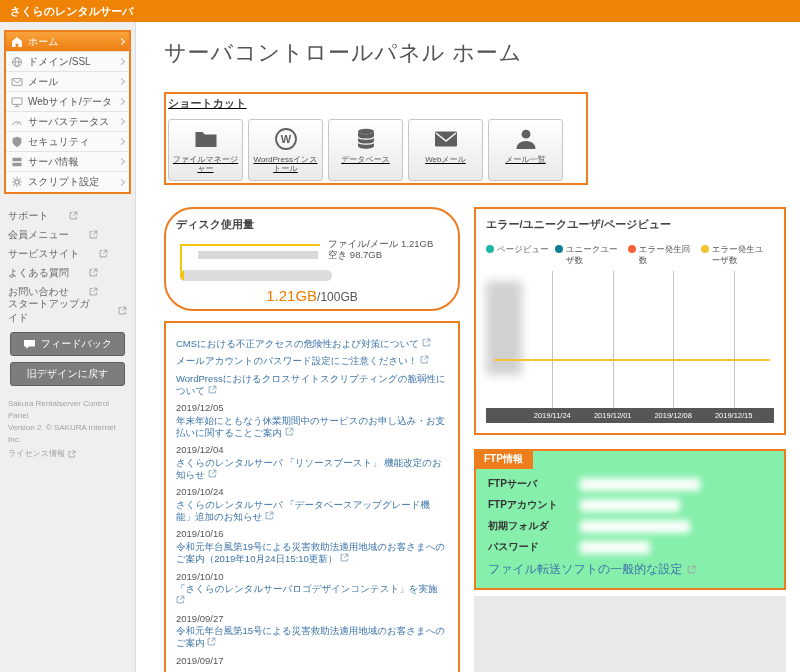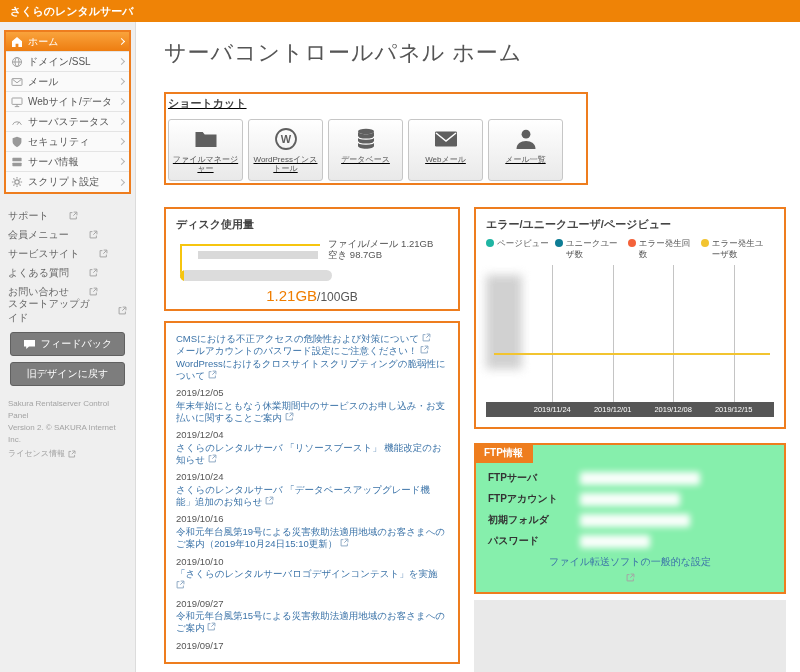--- a/index.html
+++ b/index.html
@@ -40,61 +40,61 @@
   .shortcuts { width:424px; padding:2px; margin-bottom:22px;text-decoration:underline; }
   .shortcut-row { display:flex; gap:5px; margin-top:8px; }
   .shortcut-btn { width:75px; height:62px; border:1px solid #c6c6c6; border-radius:3px; background:linear-gradient(#ffffff,#e9e9e9); display:flex; flex-direction:column; align-items:center; padding:7px 2px 3px; font-size:8px; color:#555; text-align:center; line-height:1.15; cursor:pointer; }
   .bico { width:24px; height:24px; color:#5f5f5f; margin-bottom:4px; flex-shrink:0; }
   .bico svg { width:100%; height:100%; display:block; }
 
   .columns { display:flex; gap:14px; align-items:flex-start; }
   .col-left { width:296px; flex-shrink:0; }
   .col-right { width:312px; flex-shrink:0; }
 
-  .disk { height:104px; padding:8px 10px; margin-bottom:10px; }
+  .disk { height:104px; padding:8px 10px; margin-bottom:10px;border-radius:29px; }
   .disk-graph { position:relative; margin-top:6px; height:48px; }
   .yline-h { position:absolute; left:4px; top:6px; width:140px; height:2px; background:#f6c50f; }
   .yline-v { position:absolute; left:4px; top:6px; width:2px; height:34px; background:#f6c50f; }
   .disk-used-label { position:absolute; left:152px; top:0; font-size:9.5px; color:#555; white-space:nowrap; }
   .free-bar { position:absolute; left:22px; top:13px; width:120px; height:8px; background:#d9d9d9; }
   .disk-free-label { position:absolute; left:152px; top:11px; font-size:9.5px; color:#555; white-space:nowrap; }
   .total-bar { position:absolute; left:4px; top:32px; width:152px; height:11px; background:#dcdcdc; border-radius:6px; overflow:hidden; display:flex; }
   .total-bar .used { width:4px; height:100%; background:#f6c50f; }
   .disk-total-text { text-align:center; font-size:12px; color:#555; margin-top:1px; }
   .disk-total-text .big { font-size:15px; color:#ef7d00; }
 
   .info { padding:10px; font-size:9.5px; line-height:1.3; }
   .blue-link { color:#3b73a8; text-decoration:none; cursor:pointer; }
   .blue-link .ext { color:#8fa9c4; }
-  .notice { }
+  .notice { margin-top:5px; }
   .news { margin-top:5px; }
   .news-date { display:block; color:#555; }
 
   .chartbox { padding:8px 10px 10px; }
-  .legend { display:flex; gap:6px; margin-top:6px; }
+  .legend { display:flex; gap:6px; margin-top:12px; }
   .legend-item { display:flex; gap:3px; font-size:8.5px; color:#555; line-height:1.25; }
   .dot { width:8px; height:8px; border-radius:50%; margin-top:1px; flex-shrink:0; }
   .dot-0 { background:#1fb5a3; } .dot-1 { background:#0e7d95; }
   .dot-2 { background:#f4623a; } .dot-3 { background:#f2c430; }
   .legend-item .llbl { max-width:56px; }
   .chart-area { position:relative; height:152px; margin-top:6px; }
   .vline { position:absolute; top:0; bottom:15px; width:1px; background:#c4c4c4; }
   .vl-0{left:23%;} .vl-1{left:44%;} .vl-2{left:65%;} .vl-3{left:86%;}
   .hline-yellow { position:absolute; left:8px; right:4px; top:58%; height:2px; background:#f2c430; }
   .chart-blur { position:absolute; left:0; top:10px; width:36px; height:94px; background:#c9c9c9; filter:blur(5px); opacity:.85; }
   .x-axis { position:absolute; left:0; right:0; bottom:0; height:15px; background:#565656; }
   .x-label { position:absolute; bottom:3px; transform:translateX(-50%); font-size:7.5px; color:#fff; white-space:nowrap; }
   .xl-0{left:23%;} .xl-1{left:44%;} .xl-2{left:65%;} .xl-3{left:86%;}
 
   .ftp { margin-top:14px; background:#86efac; position:relative; padding:26px 12px 10px; }
   .ftp-tag { position:absolute; top:-2px; left:-2px; background:#ee7d1e; color:#fff; font-size:10px; font-weight:bold; padding:3px 10px; }
   .ftp-row { display:flex; align-items:center; margin-bottom:7px; }
   .ftp-label { width:92px; font-size:10px; font-weight:bold; color:#333; }
   .ftp-blur { height:13px; background:rgba(255,255,255,.95); filter:blur(3px); border-radius:2px; }
-  .ftp-link { display:flex; align-items:center; gap:4px; font-size:10px; margin-top:3px; color:#3b73a8; cursor:pointer;flex-direction:column; }
+  .ftp-link { display:flex; align-items:center; gap:4px; font-size:12px; margin-top:3px; color:#3b73a8; cursor:pointer; }
 
   .filler { height:80px; background:#e9e9e9; margin-top:6px; }
 </style>
 </head>
 <body>
 
 <div class="page">
 
   <div class="topbar">
     <span>さくらのレンタルサーバ</span>

